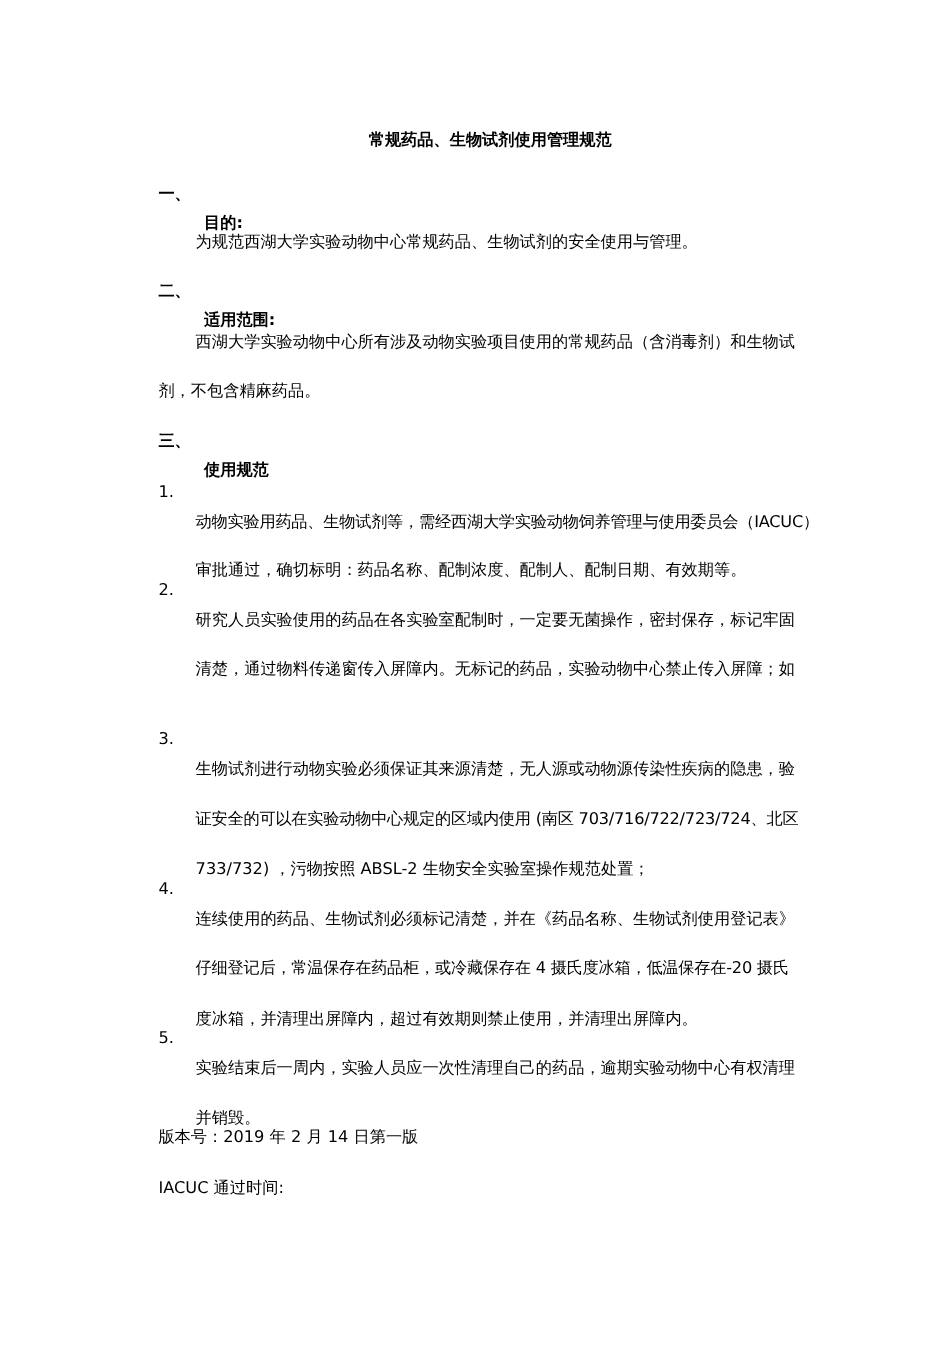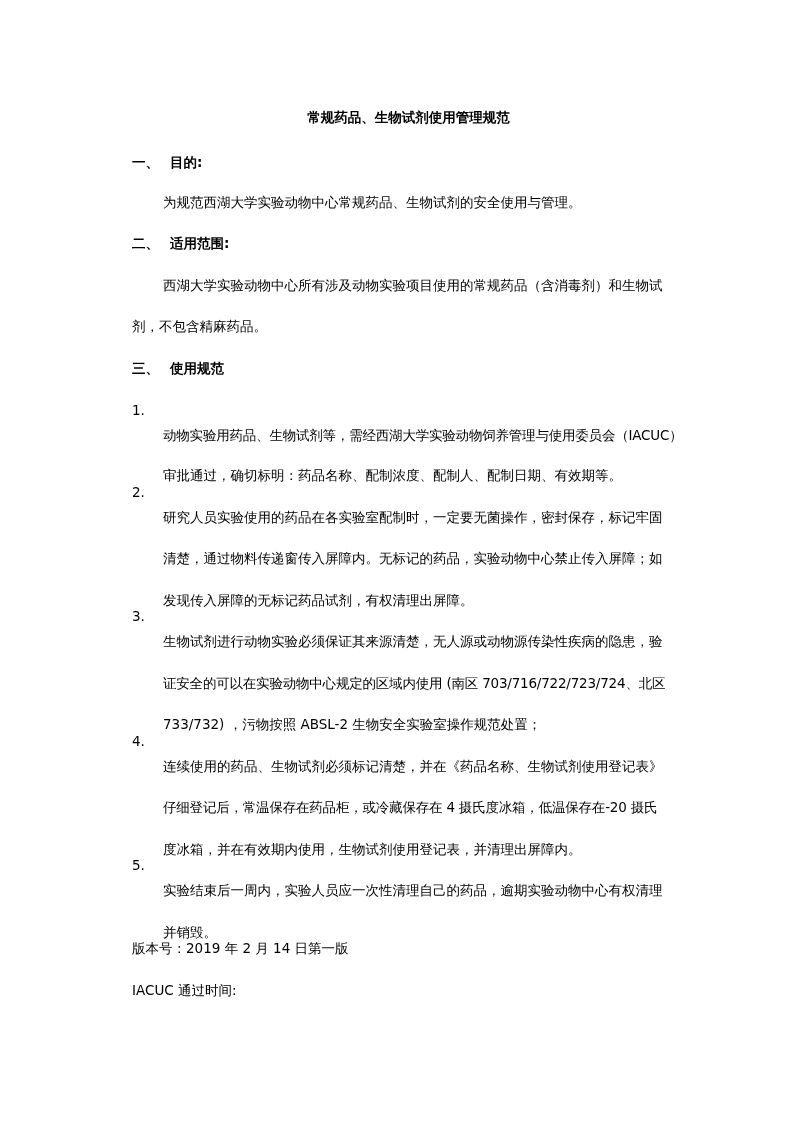--- a/index.html
+++ b/index.html
@@ -5,21 +5,21 @@
     html, body { margin: 0; padding: 0; background: #ffffff; }
     body {
       width: 793px; height: 1122px; position: relative; overflow: hidden;
       font-family: "DejaVu Sans", "Liberation Sans", sans-serif;
       color: #000000; font-size: 13.5px;
     }
     .page { position: absolute; left: 12px; top: 0; width: 793px; height: 876px; }
     .abs { position: absolute; white-space: nowrap; line-height: 18px; }
     .title { left: 0; width: 793px; text-align: center; top: 108px; font-weight: bold; font-size: 13.5px; }
     .sec-num { font-weight: bold; left: 120px; }
-    .sec-title { font-weight: bold; left: 158px; }
+    .sec-title { font-weight: bold; left: 158px; margin-top: 24px; }
     .item-num { left: 120px; }
     .item-text { left: 151px; margin-top: 25px; }
     .para-indent { left: 151px; }
     .para-flush { left: 120px; text-align: right; }
     .tight { letter-spacing: -0.2px; }
   </style>
 </head>
 <body>
 
 <div class="page">
@@ -38,31 +38,30 @@
   <div class="abs sec-num" style="top:359px">三、</div>
   <div class="abs sec-title" style="top:359px">使用规范</div>
 
   <div class="abs item-num" style="top:401px">1.</div>
   <div class="abs item-text tight" style="top:401px">动物实验用药品、生物试剂等，需经西湖大学实验动物饲养管理与使用委员会（IACUC）</div>
   <div class="abs item-text" style="top:441px">审批通过，确切标明：药品名称、配制浓度、配制人、配制日期、有效期等。</div>
 
   <div class="abs item-num" style="top:483px">2.</div>
   <div class="abs item-text" style="top:483px">研究人员实验使用的药品在各实验室配制时，一定要无菌操作，密封保存，标记牢固</div>
   <div class="abs item-text" style="top:524px">清楚，通过物料传递窗传入屏障内。无标记的药品，实验动物中心禁止传入屏障；如</div>
-  <div class="abs item-text" style="top:566px">发现传入屏障的无标记药品试剂，有权清理出屏障。</div>
 
   <div class="abs item-num" style="top:607px">3.</div>
   <div class="abs item-text" style="top:607px">生物试剂进行动物实验必须保证其来源清楚，无人源或动物源传染性疾病的隐患，验</div>
   <div class="abs item-text tight" style="top:649px">证安全的可以在实验动物中心规定的区域内使用 (南区 703/716/722/723/724、北区</div>
   <div class="abs item-text" style="top:690px">733/732) ，污物按照 ABSL-2 生物安全实验室操作规范处置；</div>
 
   <div class="abs item-num" style="top:732px">4.</div>
   <div class="abs item-text" style="top:732px">连续使用的药品、生物试剂必须标记清楚，并在《药品名称、生物试剂使用登记表》</div>
   <div class="abs item-text tight" style="top:773px">仔细登记后，常温保存在药品柜，或冷藏保存在 4 摄氏度冰箱，低温保存在-20 摄氏</div>
-  <div class="abs item-text" style="top:815px">度冰箱，并在有效期内使用，生物试剂使用登记表，并清理出屏障内。</div>
+  <div class="abs item-text" style="top:815px">度冰箱，并清理出屏障内，超过有效期则禁止使用，并清理出屏障内。</div>
 
   <div class="abs item-num" style="top:856px">5.</div>
   <div class="abs item-text" style="top:856px">实验结束后一周内，实验人员应一次性清理自己的药品，逾期实验动物中心有权清理</div>
   <div class="abs item-text" style="top:898px">并销毁。</div>
 
   <div class="abs para-flush" style="top:939px">版本号：2019 年 2 月 14 日第一版</div>
   <div class="abs para-flush" style="top:981px">IACUC 通过时间:</div>
 
 </div>
 

